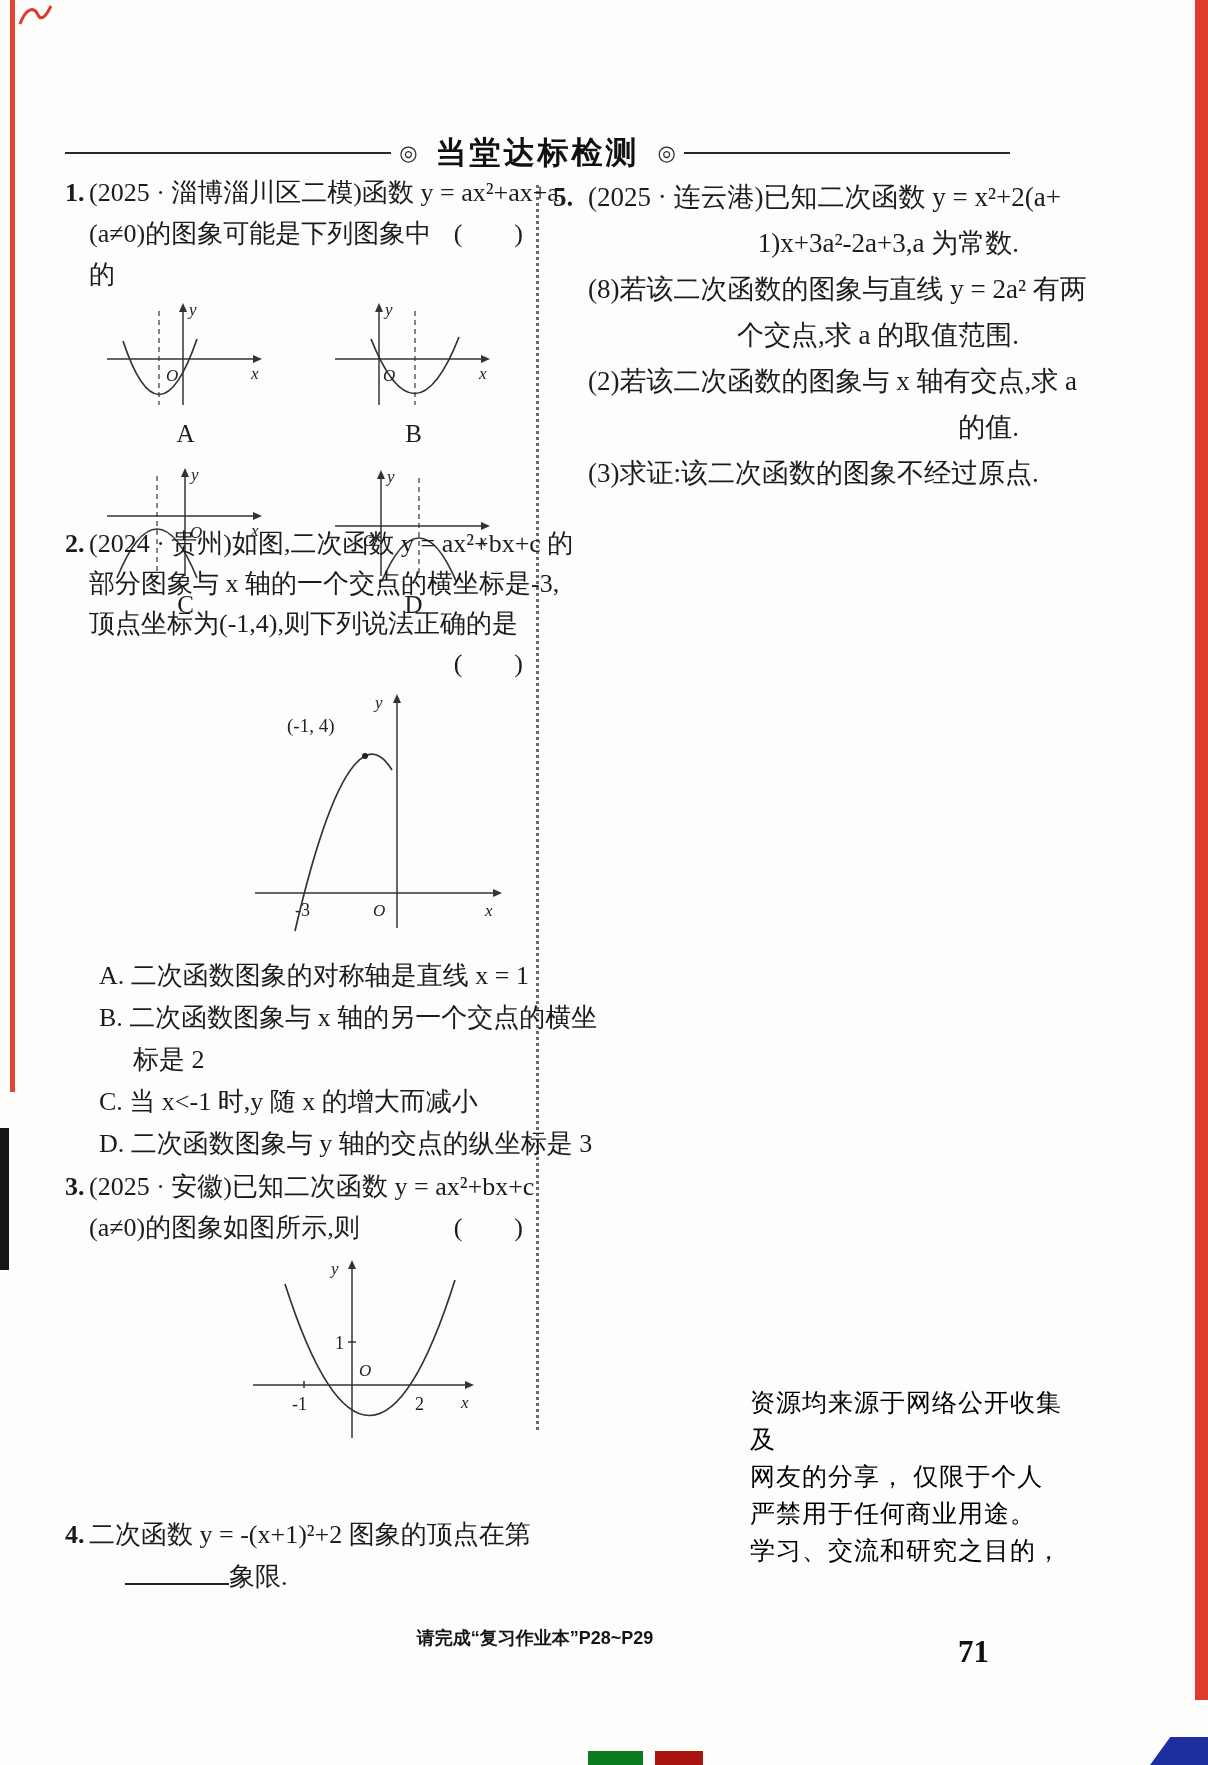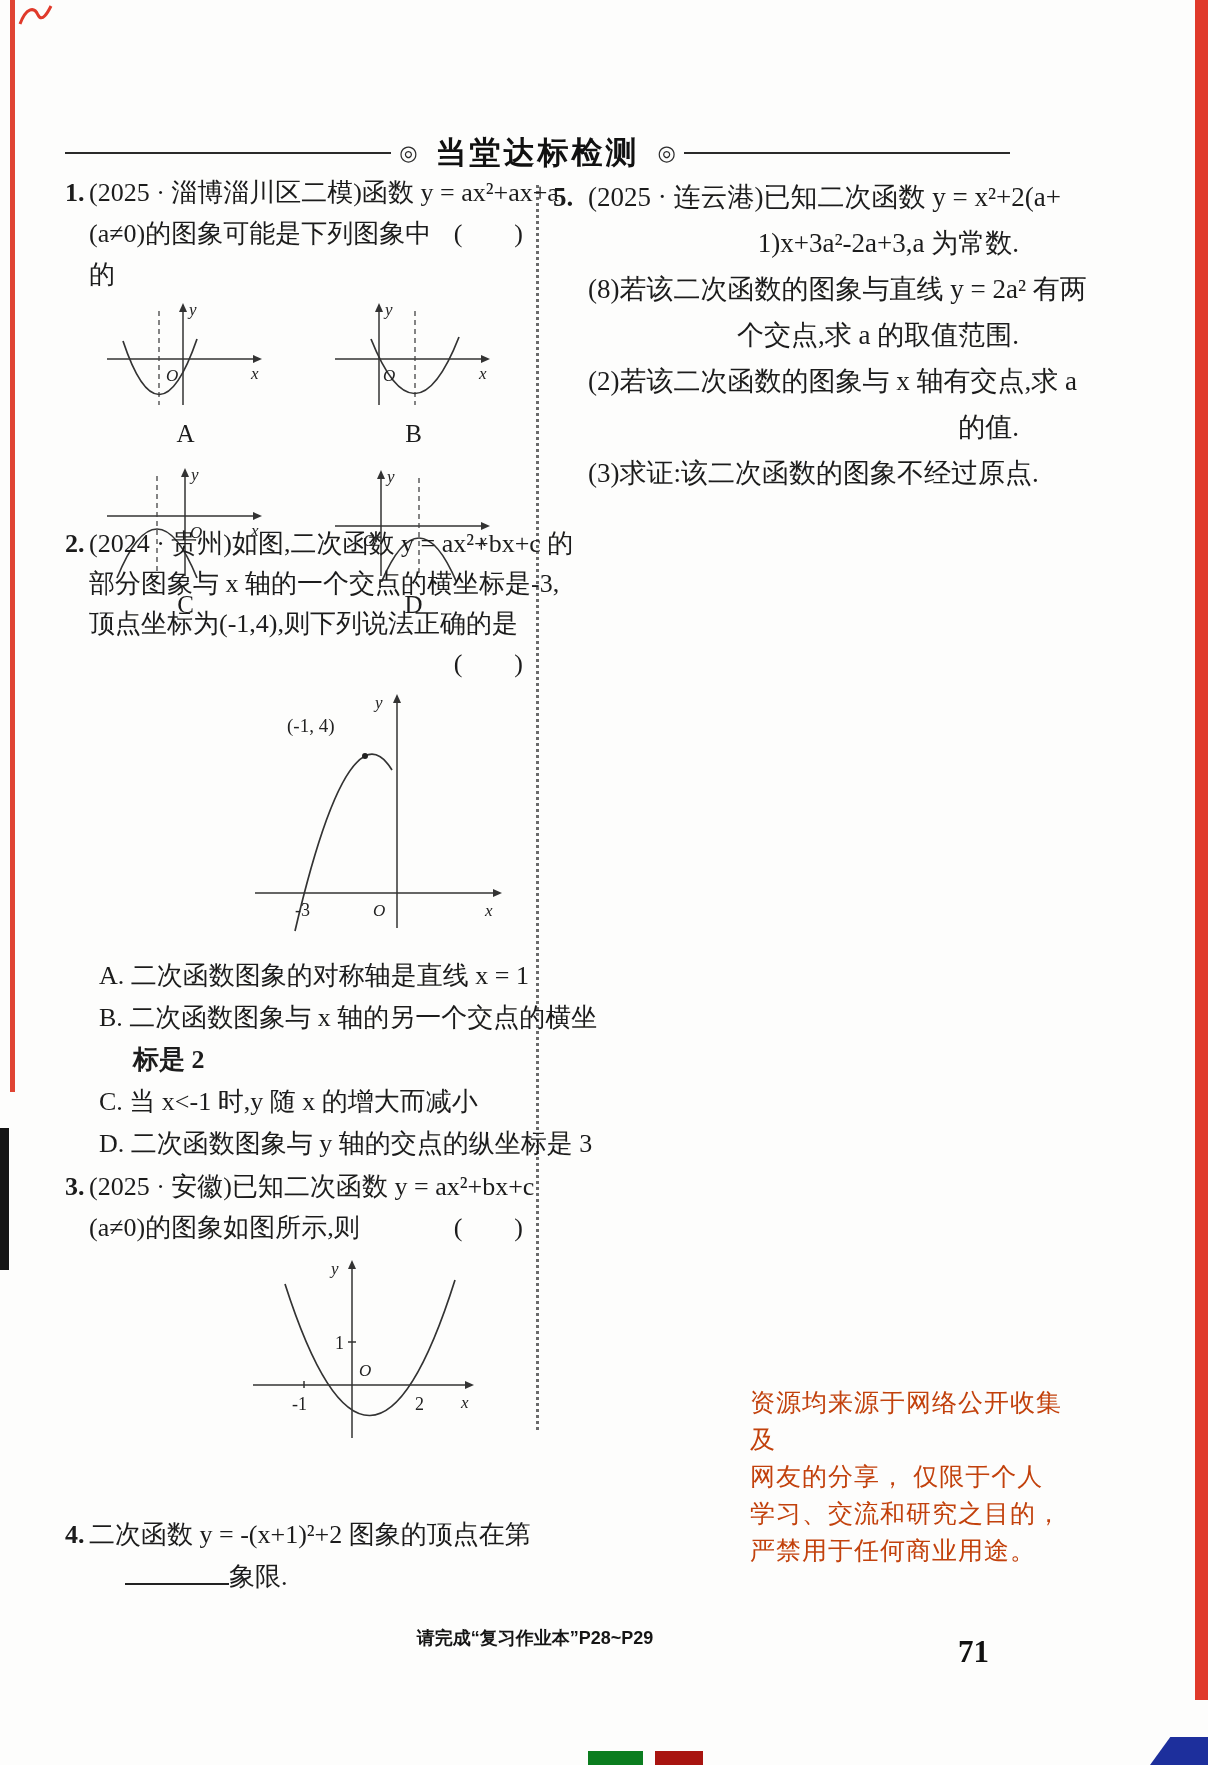--- a/index.html
+++ b/index.html
@@ -24,35 +24,35 @@
   
   .divider{position:absolute;left:536px;top:185px;height:1245px;border-left:3px dotted #6a6a6a;}
   
   .prob{position:absolute;font-size:26px;line-height:41px;}
   .prob .pnum{position:absolute;left:0;top:0;font-weight:700;}
   .body-ind{padding-left:24px;}
   .line{white-space:nowrap;}
   .flexline{display:flex;font-family:Liberation Serif, serif;}
   .brk{margin-left:auto;margin-right:14px;white-space:pre;}
   .opt{padding-left:10px;white-space:nowrap;}
-  .opt-cont{padding-left:44px;font-weight:bold;}
+  .opt-cont{padding-left:44px;}
   .graph-grid{display:grid;grid-template-columns:228px 228px;padding-left:14px;margin-top:4px;}
   .gcell{display:flex;flex-direction:column;align-items:flex-start;}
   .glabel{width:165px;text-align:center;font-size:25px;margin-top:2px;}
   .p2graph{margin-left:158px;margin-top:4px;}
   .p3graph{margin-left:158px;margin-top:6px;}
   .optgrid{display:grid;grid-template-columns:260px 1fr;padding-left:10px;line-height:43px;}
   .blankline{display:inline-block;width:104px;border-bottom:2px solid #222;height:26px;
              vertical-align:baseline;margin-left:36px;}
   
   .footer-note{position:absolute;left:320px;top:1626px;width:430px;text-align:center;
                font-family:"Liberation Sans", sans-serif;font-weight:700;font-size:18px;color:#151515;}
   .page-num{position:absolute;left:958px;top:1634px;font-size:31px;font-weight:700;color:#111;}
   .watermark{position:absolute;left:750px;top:1384px;width:330px;font-size:25px;line-height:37px;
-             color:#c2410c;letter-spacing:1px;}
+             color:#000000;letter-spacing:1px;}
   svg text{font-family:"Liberation Serif", serif;fill:#222;}
   svg .axlbl{font-style:italic;font-size:17px;}
   svg .num{font-size:18px;}
   svg .vlbl{font-size:19px;}
 </style>
 </head>
 <body>
 
 <div class="page">
 
@@ -226,20 +226,20 @@
       <div class="line">个交点,求 a 的取值范围.</div>
       <div class="line">(2)若该二次函数的图象与 x 轴有交点,求 a</div>
       <div class="line">的值.</div>
       <div class="line">(3)求证:该二次函数的图象不经过原点.</div>
     </div>
   </div>
 
   <div class="watermark">
     <div>资源均来源于网络公开收集及</div>
     <div>网友的分享， 仅限于个人</div>
+    <div>严禁用于任何商业用途。</div>
     <div>学习、交流和研究之目的，</div>
-    <div>严禁用于任何商业用途。</div>
   </div>
 
   <div class="footer-note">请完成“复习作业本”P28~P29</div>
   <div class="page-num">71</div>
 
 </div>
 
 </body></html>

